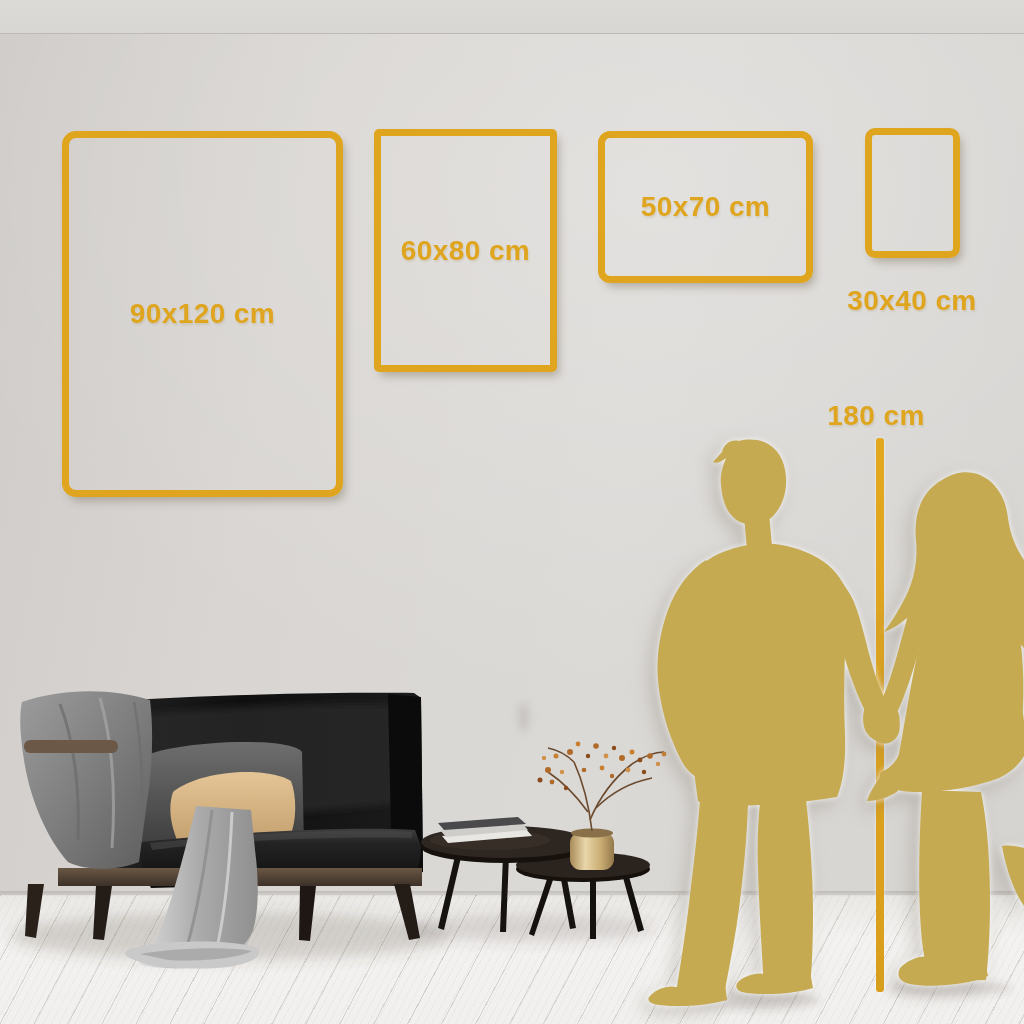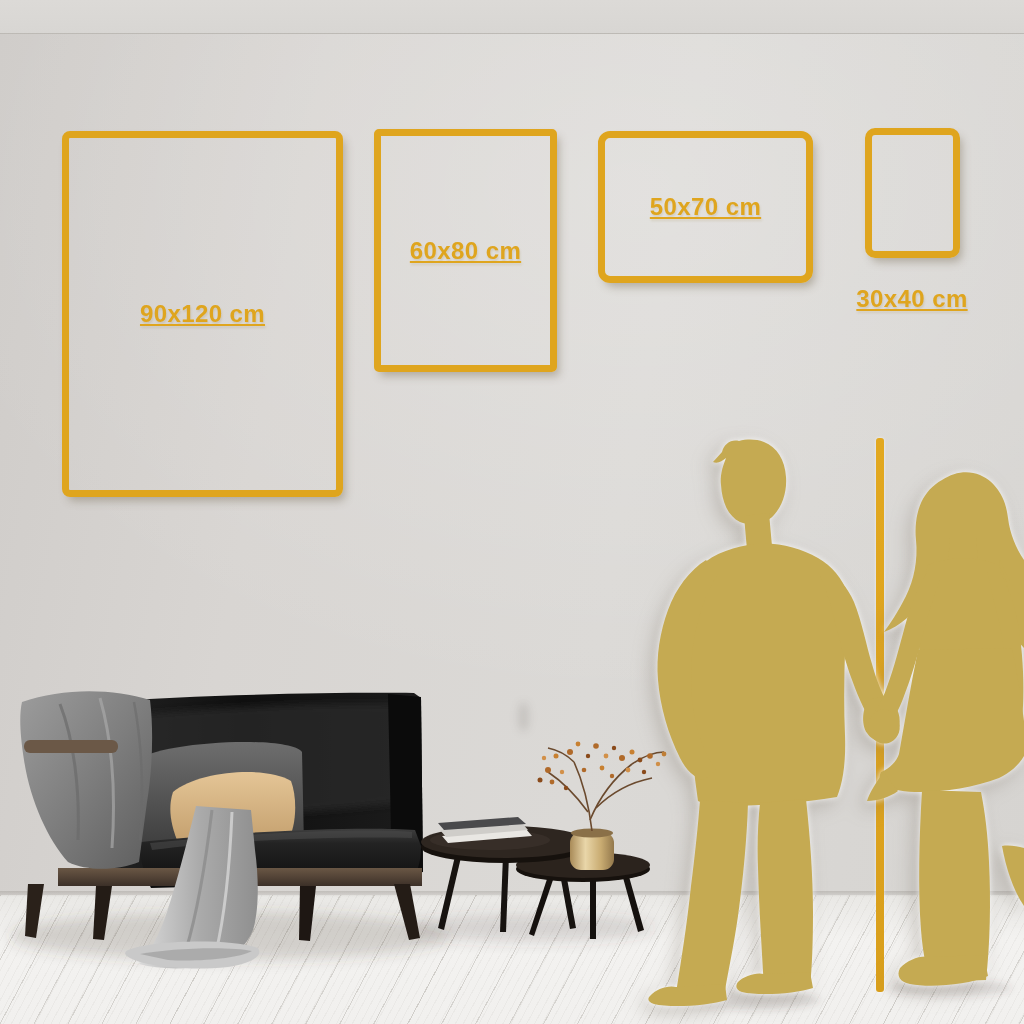--- a/index.html
+++ b/index.html
@@ -40,27 +40,27 @@
   .floor-junction{
     position:absolute;left:0;top:891px;width:100%;height:6px;
     background:linear-gradient(180deg,rgba(120,115,108,.25),rgba(120,115,108,0));
   }
   
   .size-frame{
     position:absolute;border:7px solid var(--gold-accent,#DFA51E);
     box-shadow:4px 6px 9px -2px rgba(125,113,92,.45);
     display:flex;align-items:center;justify-content:center;
   }
-  .frame-90x120{left:62px;top:131px;width:267px;height:352px;border-radius:8px;}
+  .frame-90x120{left:62px;top:131px;width:267px;height:352px;border-radius:14px;}
   .frame-60x80{left:374px;top:129px;width:169px;height:229px;border-radius:5px;}
   .frame-50x70{left:598px;top:131px;width:201px;height:138px;border-radius:12px;}
   .frame-30x40{left:865px;top:128px;width:81px;height:116px;border-radius:10px;}
   .size-label{
-    color:var(--gold-accent,#DFA51E);font-size:24px;font-weight:700;letter-spacing:.4px;
-    white-space:nowrap;text-shadow:1px 2px 2px rgba(140,110,30,.15);text-decoration:underline;
+    color:var(--gold-accent,#DFA51E);font-size:28px;font-weight:700;letter-spacing:.4px;
+    white-space:nowrap;text-shadow:1px 2px 2px rgba(140,110,30,.15);
   }
   .label-30x40{position:absolute;left:832px;top:285px;width:160px;text-align:center;}
   
   .height-label{position:absolute;left:796px;top:400px;width:160px;text-align:center;}
   .height-line{
     position:absolute;left:876px;top:438px;width:8px;height:554px;border-radius:3px;
     background:linear-gradient(180deg,#E2A81F 0%,#D99F1C 100%);
     box-shadow:0 0 3px rgba(255,255,255,.7);
   }
   
@@ -223,20 +223,21 @@
   </div>
   <div class="size-frame frame-60x80">
     <span class="size-label">60x80 cm</span>
   </div>
   <div class="size-frame frame-50x70">
     <span class="size-label">50x70 cm</span>
   </div>
   <div class="size-frame frame-30x40"></div>
   <div class="size-label label-30x40">30x40 cm</div>
 
+  <div class="size-label height-label">180 cm</div>
   <div class="height-line"></div>
 
   <svg class="layer silhouettes" viewBox="0 0 1024 1024" aria-hidden="true">
     <g fill="var(--silhouette-gold,#C5AA52)">
       <g>
         <path d="M739 441 C 731 439 724 444 722 452 L 713 462 C 718 464 722 461 726 458 C 722 468 720 476 721 485 C 722 502 728 516 740 522 C 752 527 766 524 774 515 C 783 505 787 491 786 477 C 785 460 777 447 764 442 C 756 439 747 439 739 441 Z"></path>
         <path d="M744 516 L 769 513 L 772 546 L 747 550 Z"></path>
         <path d="M700 566 C 715 553 735 546 756 544 C 778 542 800 548 818 558 C 832 566 842 578 848 594 C 845 640 843 690 845 735 C 846 762 843 782 837 797 C 800 803 760 806 722 806 C 712 806 704 804 698 801 C 692 760 688 715 688 672 C 688 634 692 597 700 566 Z"></path>
         <path d="M706 560 C 690 570 676 588 668 610 C 660 632 656 656 658 680 C 660 706 668 734 680 758 C 686 770 694 778 704 780 L 716 770 C 706 756 698 736 694 714 C 690 690 690 664 694 640 C 698 616 706 592 718 574 Z"></path>
         <path d="M824 566 C 837 575 848 588 854 602 C 862 622 866 644 872 664 C 878 686 886 702 894 716 L 880 734 C 870 722 862 706 855 688 C 847 668 841 646 836 626 C 831 606 826 586 818 572 Z"></path>

